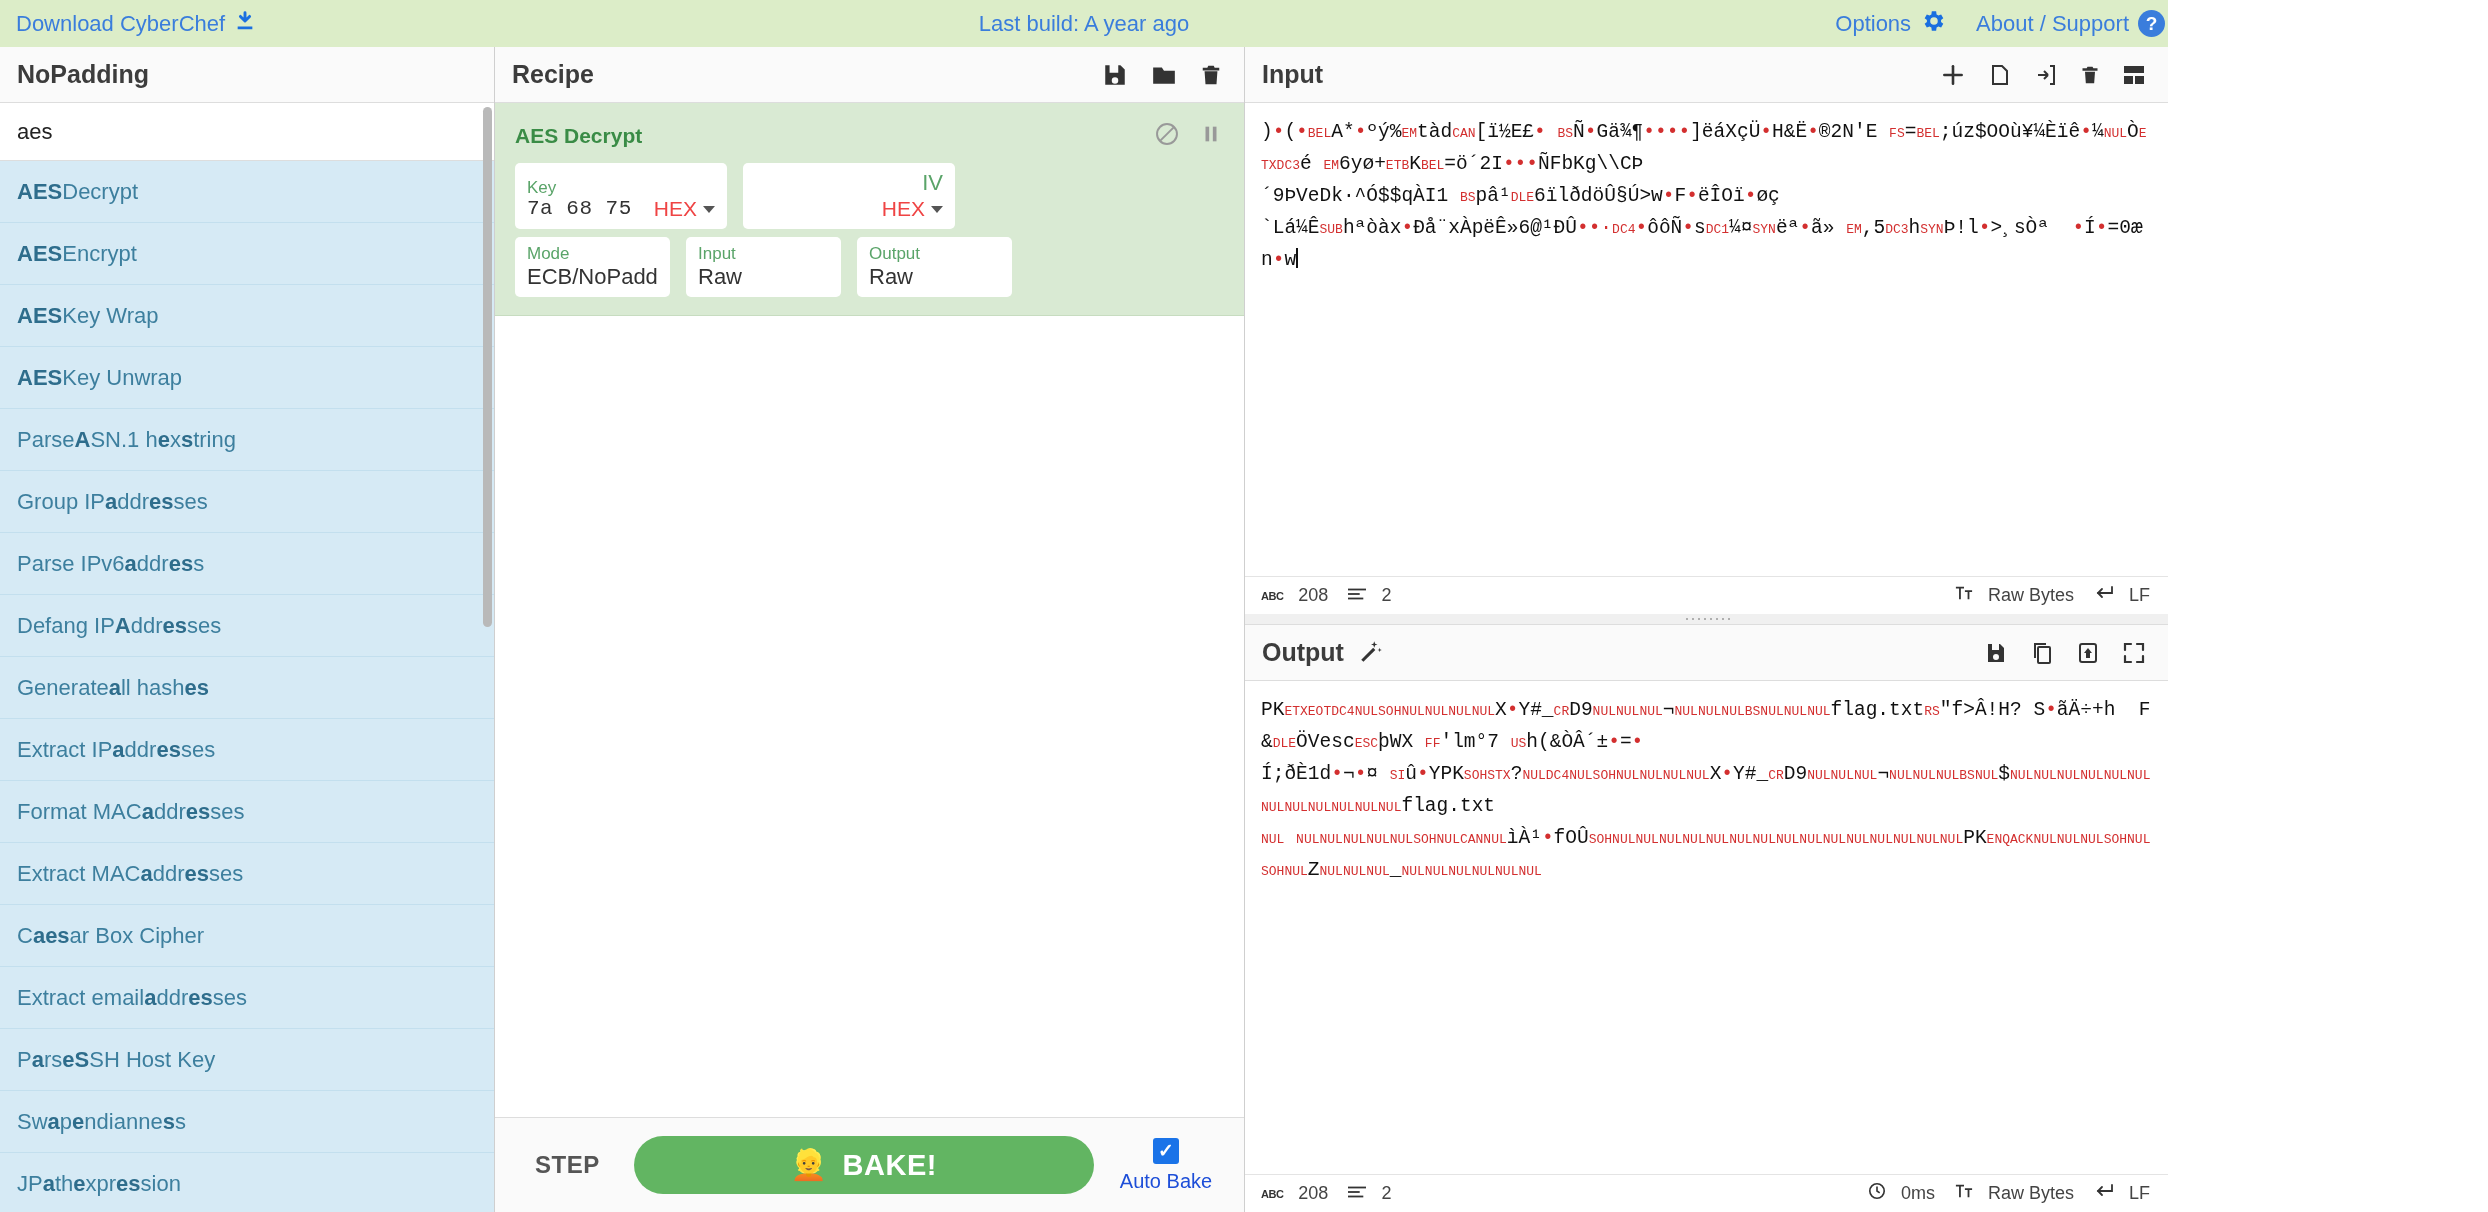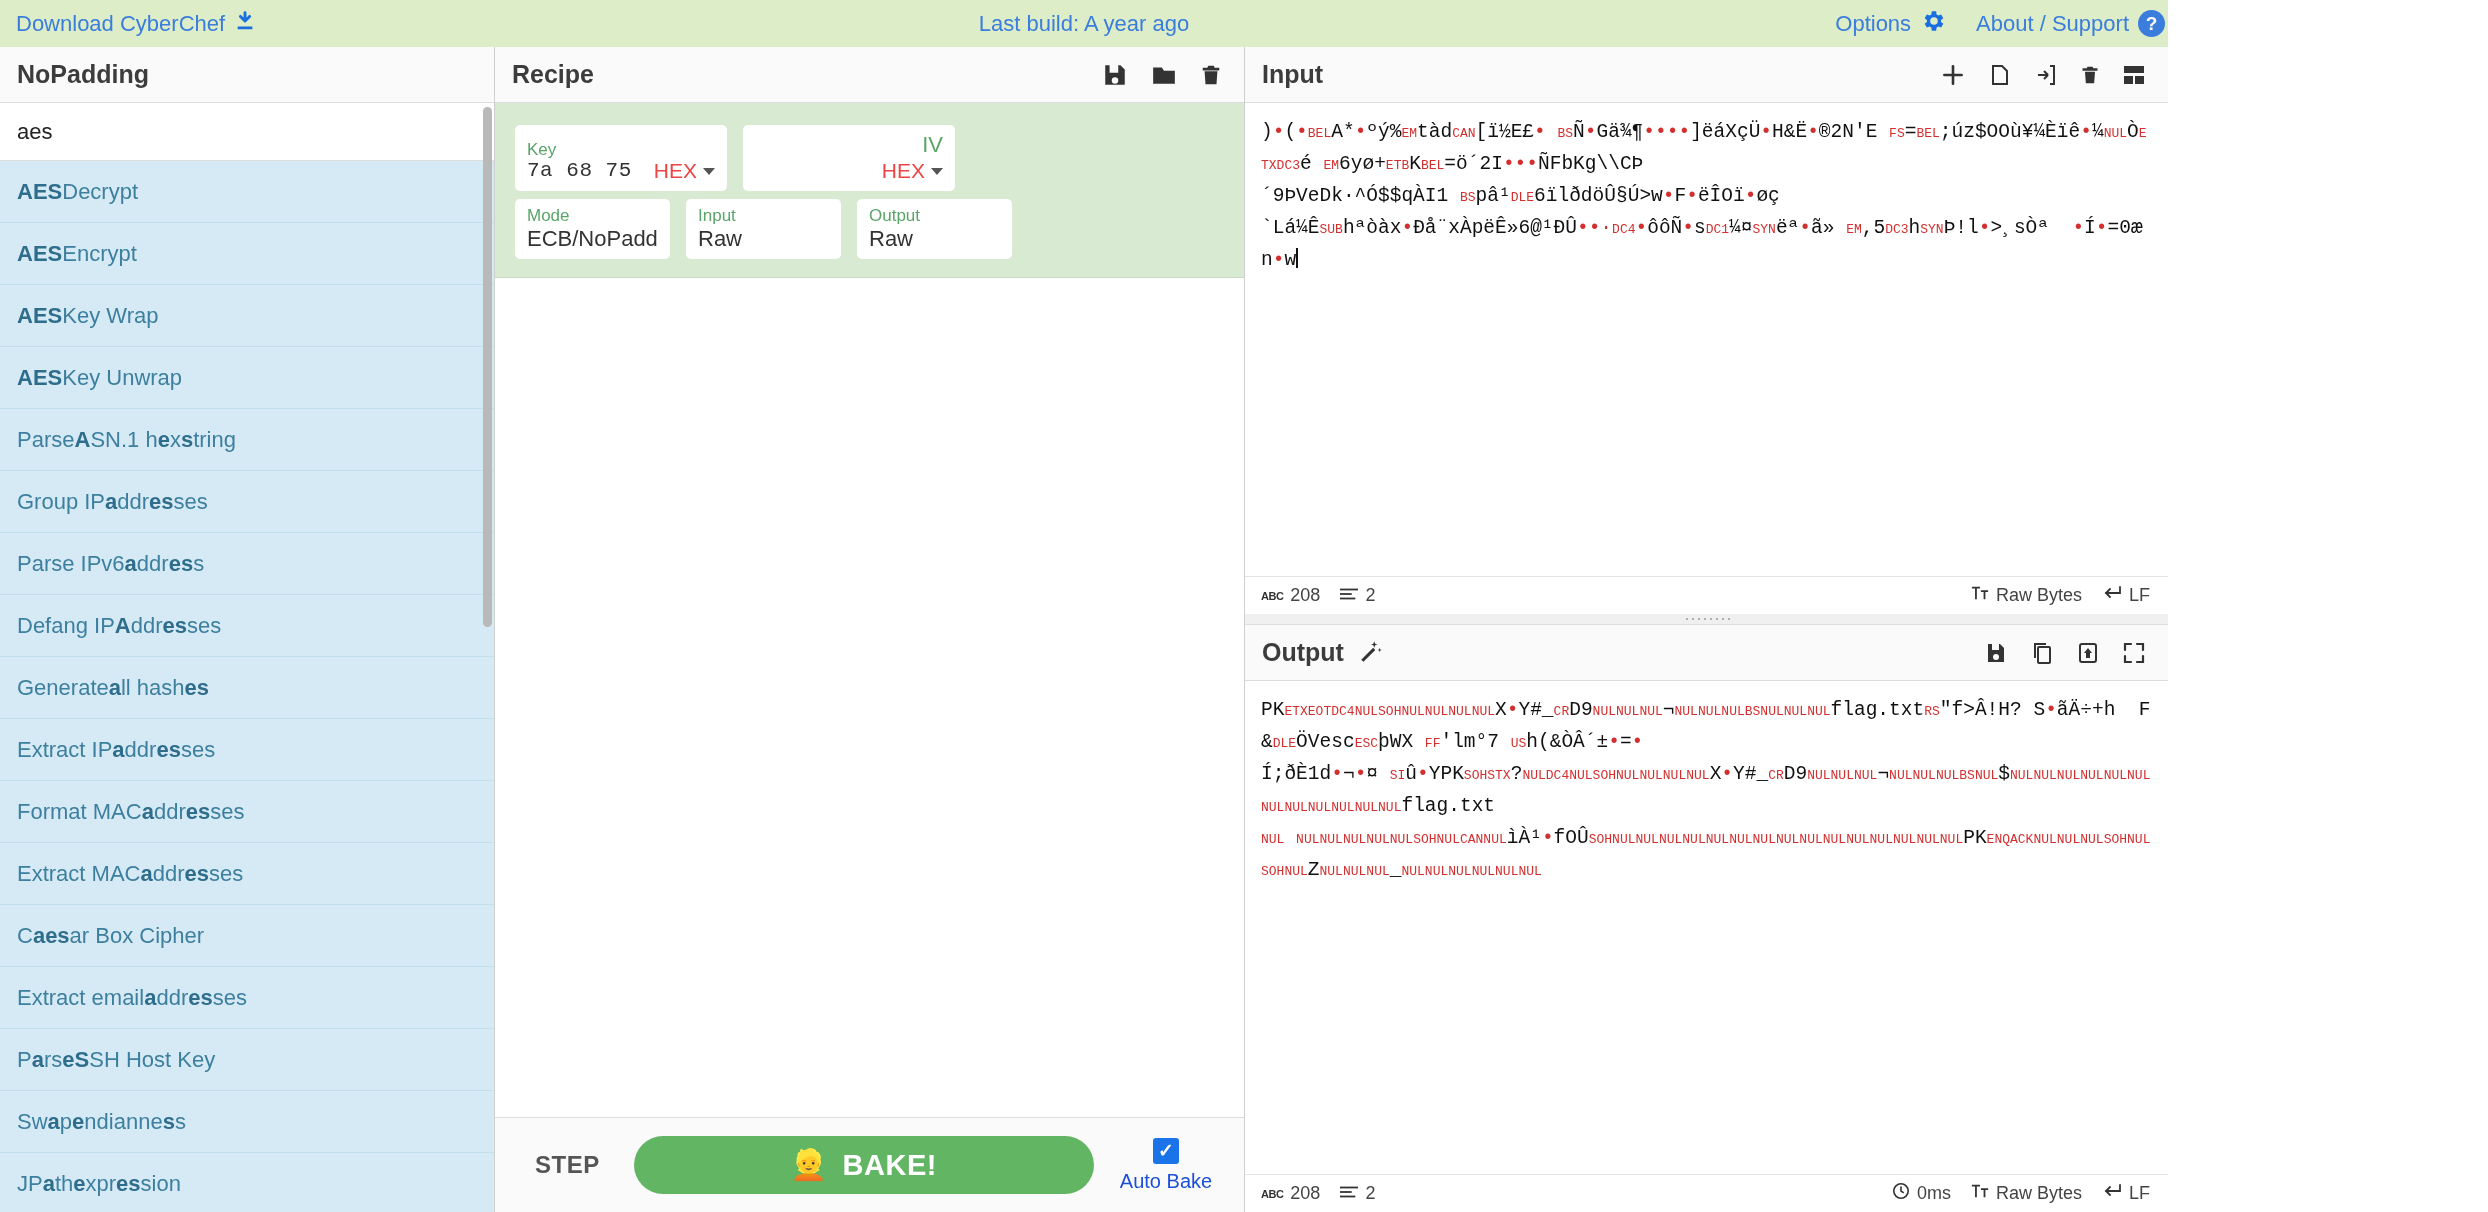--- a/index.html
+++ b/index.html
@@ -189,21 +189,21 @@
     background: #111; vertical-align: -3px;
   }
   .status-bar {
     flex: 0 0 38px; height: 38px;
     display: flex; align-items: center; justify-content: space-between;
     padding: 0 18px 0 16px;
     font-size: 18px; color: #444;
     border-top: 1px solid #e4e4e4; background: #fff;
   }
   .st-left, .st-right { display: flex; align-items: center; gap: 20px; }
-  .st-item { display: flex; align-items: center; gap: 7px; justify-content: space-between; }
+  .st-item { display: flex; align-items: center; gap: 15px; justify-content: space-between; }
   .glyph-abc {
     font-size: 11px; font-weight: bold; letter-spacing: -.5px;
     font-family: "Liberation Sans", sans-serif; color: #333;
   }
   .splitter {
     height: 10px; flex: 0 0 10px; background: #f0f0f0;
     display: flex; align-items: center; justify-content: center;
   }
   .splitter i {
     display: block; width: 46px; height: 4px;
@@ -389,20 +389,37 @@
           <span>
             <svg width="22" height="26" viewBox="0 0 24 24" fill="#333">
                 <path d="M9 2h6l1 2h5v3H3V4h5l1-2zM5 8h14l-1 14H6L5 8z"></path>
               </svg>
           </span>
         </span>
       </div>
 
       <div class="recipe-body">
         <div class="operation">
+          <div class="op-head">
+            <span class="op-name">AES Decrypt</span>
+            <span class="op-head-icons">
+              <span>
+                <svg width="26" height="26" viewBox="0 0 24 24" fill="none" stroke="#999" stroke-width="1.8">
+                    <circle cx="12" cy="12" r="9.2"></circle>
+                    <line x1="5.6" y1="18.4" x2="18.4" y2="5.6"></line>
+                  </svg>
+              </span>
+              <span>
+                <svg width="22" height="26" viewBox="0 0 24 24" fill="#999">
+                    <rect x="6" y="4" width="4" height="16"></rect>
+                    <rect x="14" y="4" width="4" height="16"></rect>
+                  </svg>
+              </span>
+            </span>
+          </div>
 
           <div class="ing-row">
             <div class="ing ing-key">
               <span class="ing-col">
                 <span class="ing-lbl">Key</span>
                 <span class="ing-val mono">7a 68 75 61 20 20…</span>
               </span>
               <span class="ing-type">
                 <span>HEX</span>
                 <i class="caret"></i>

